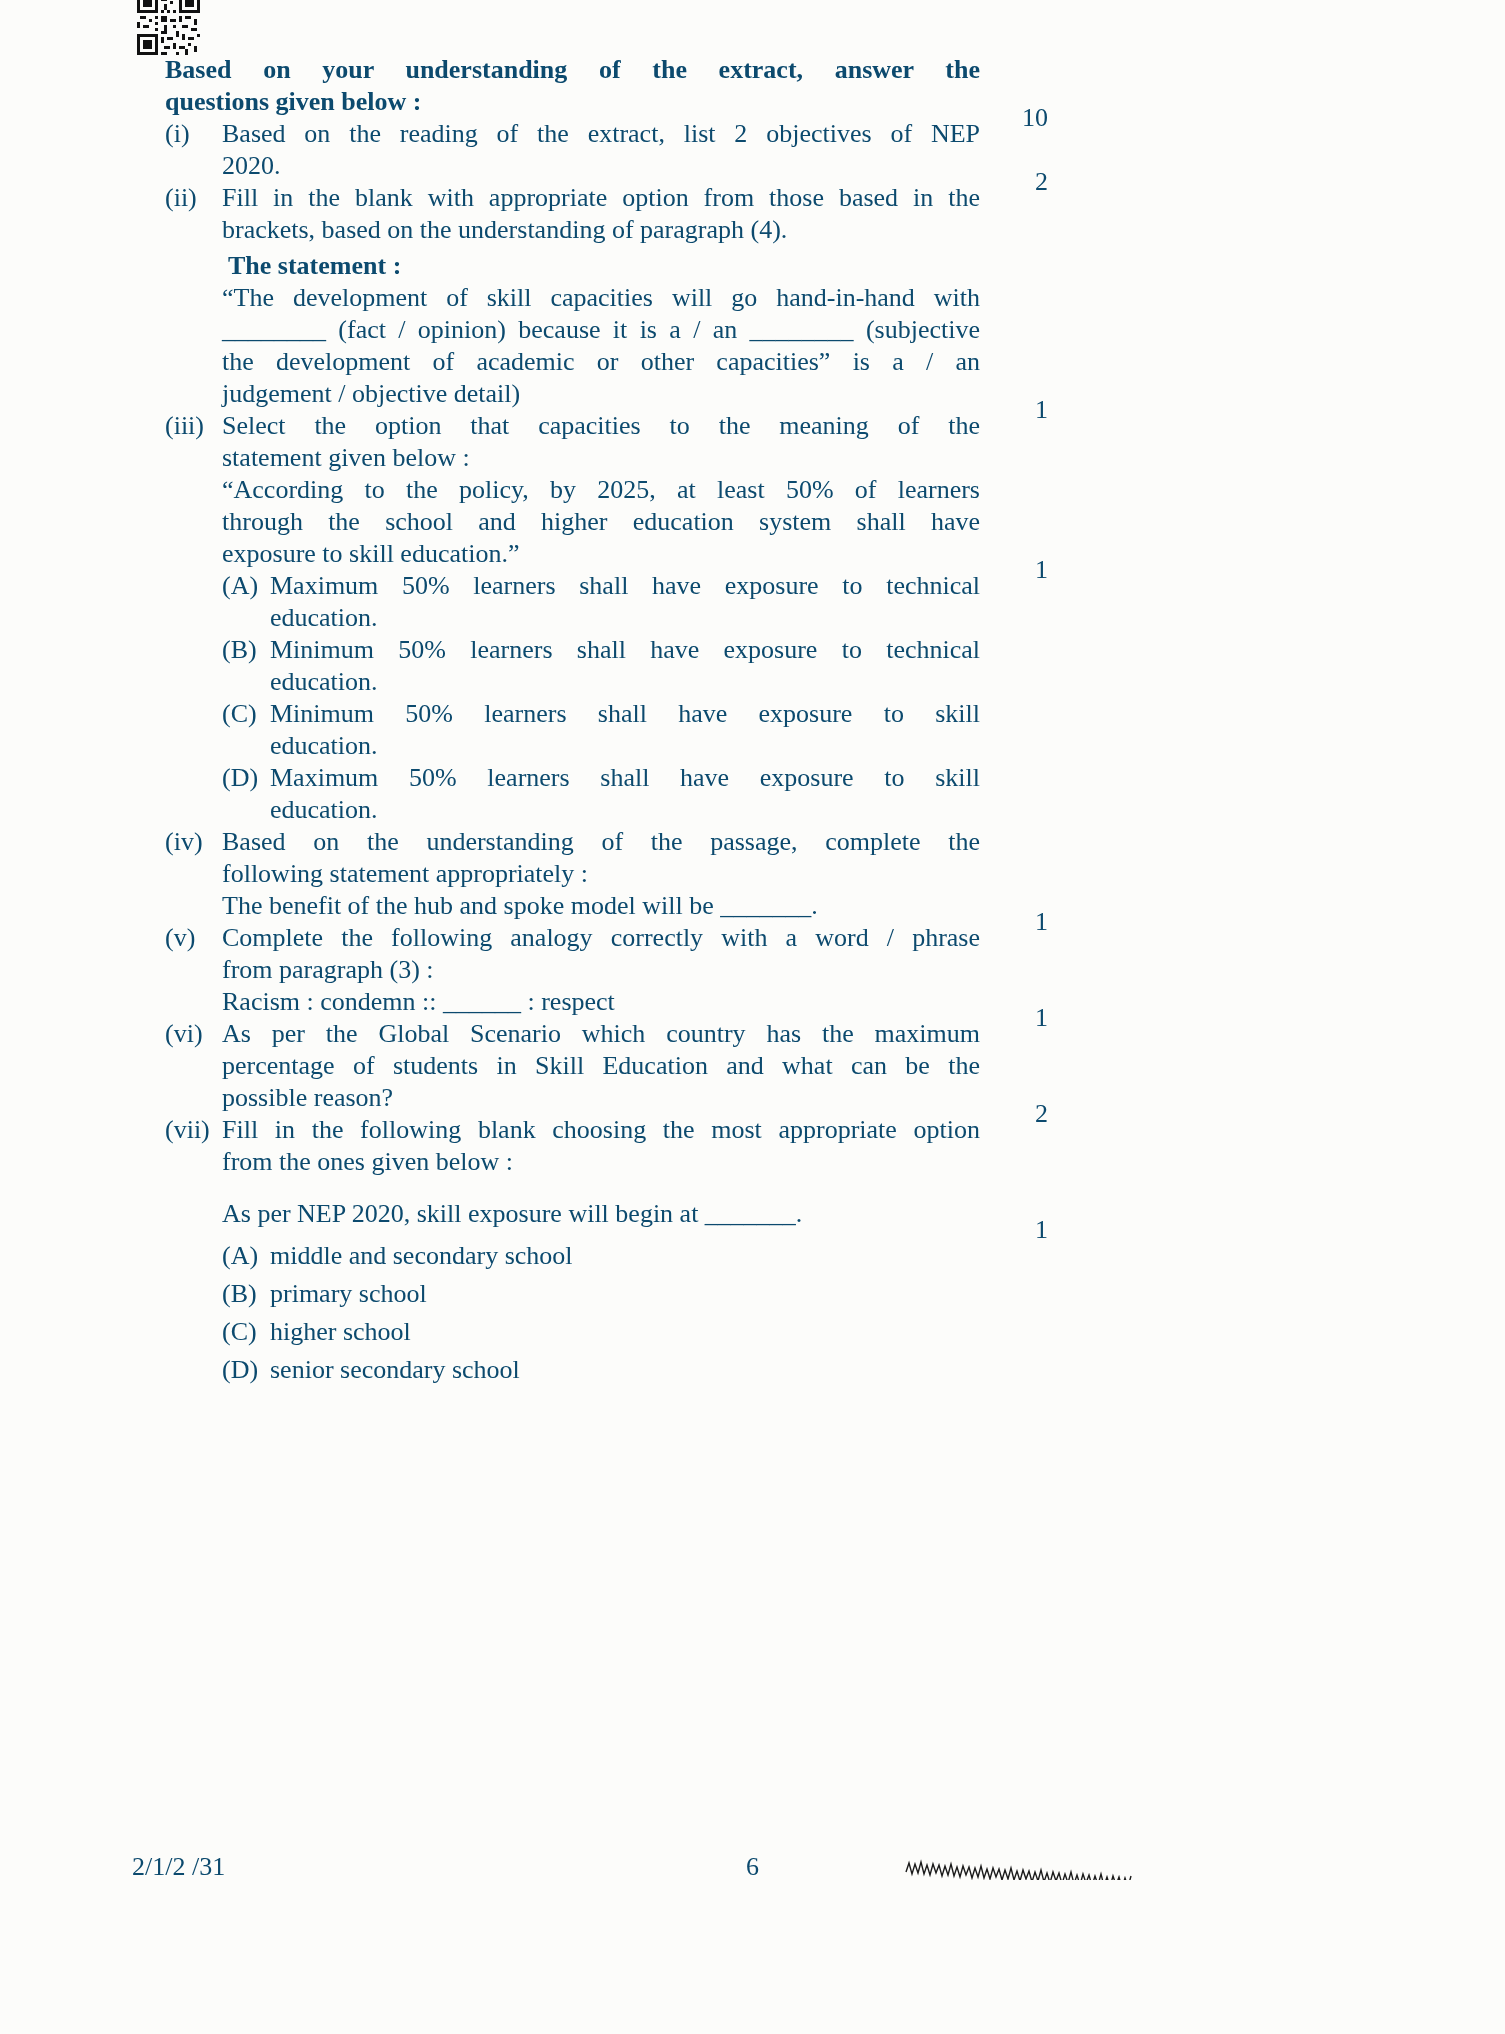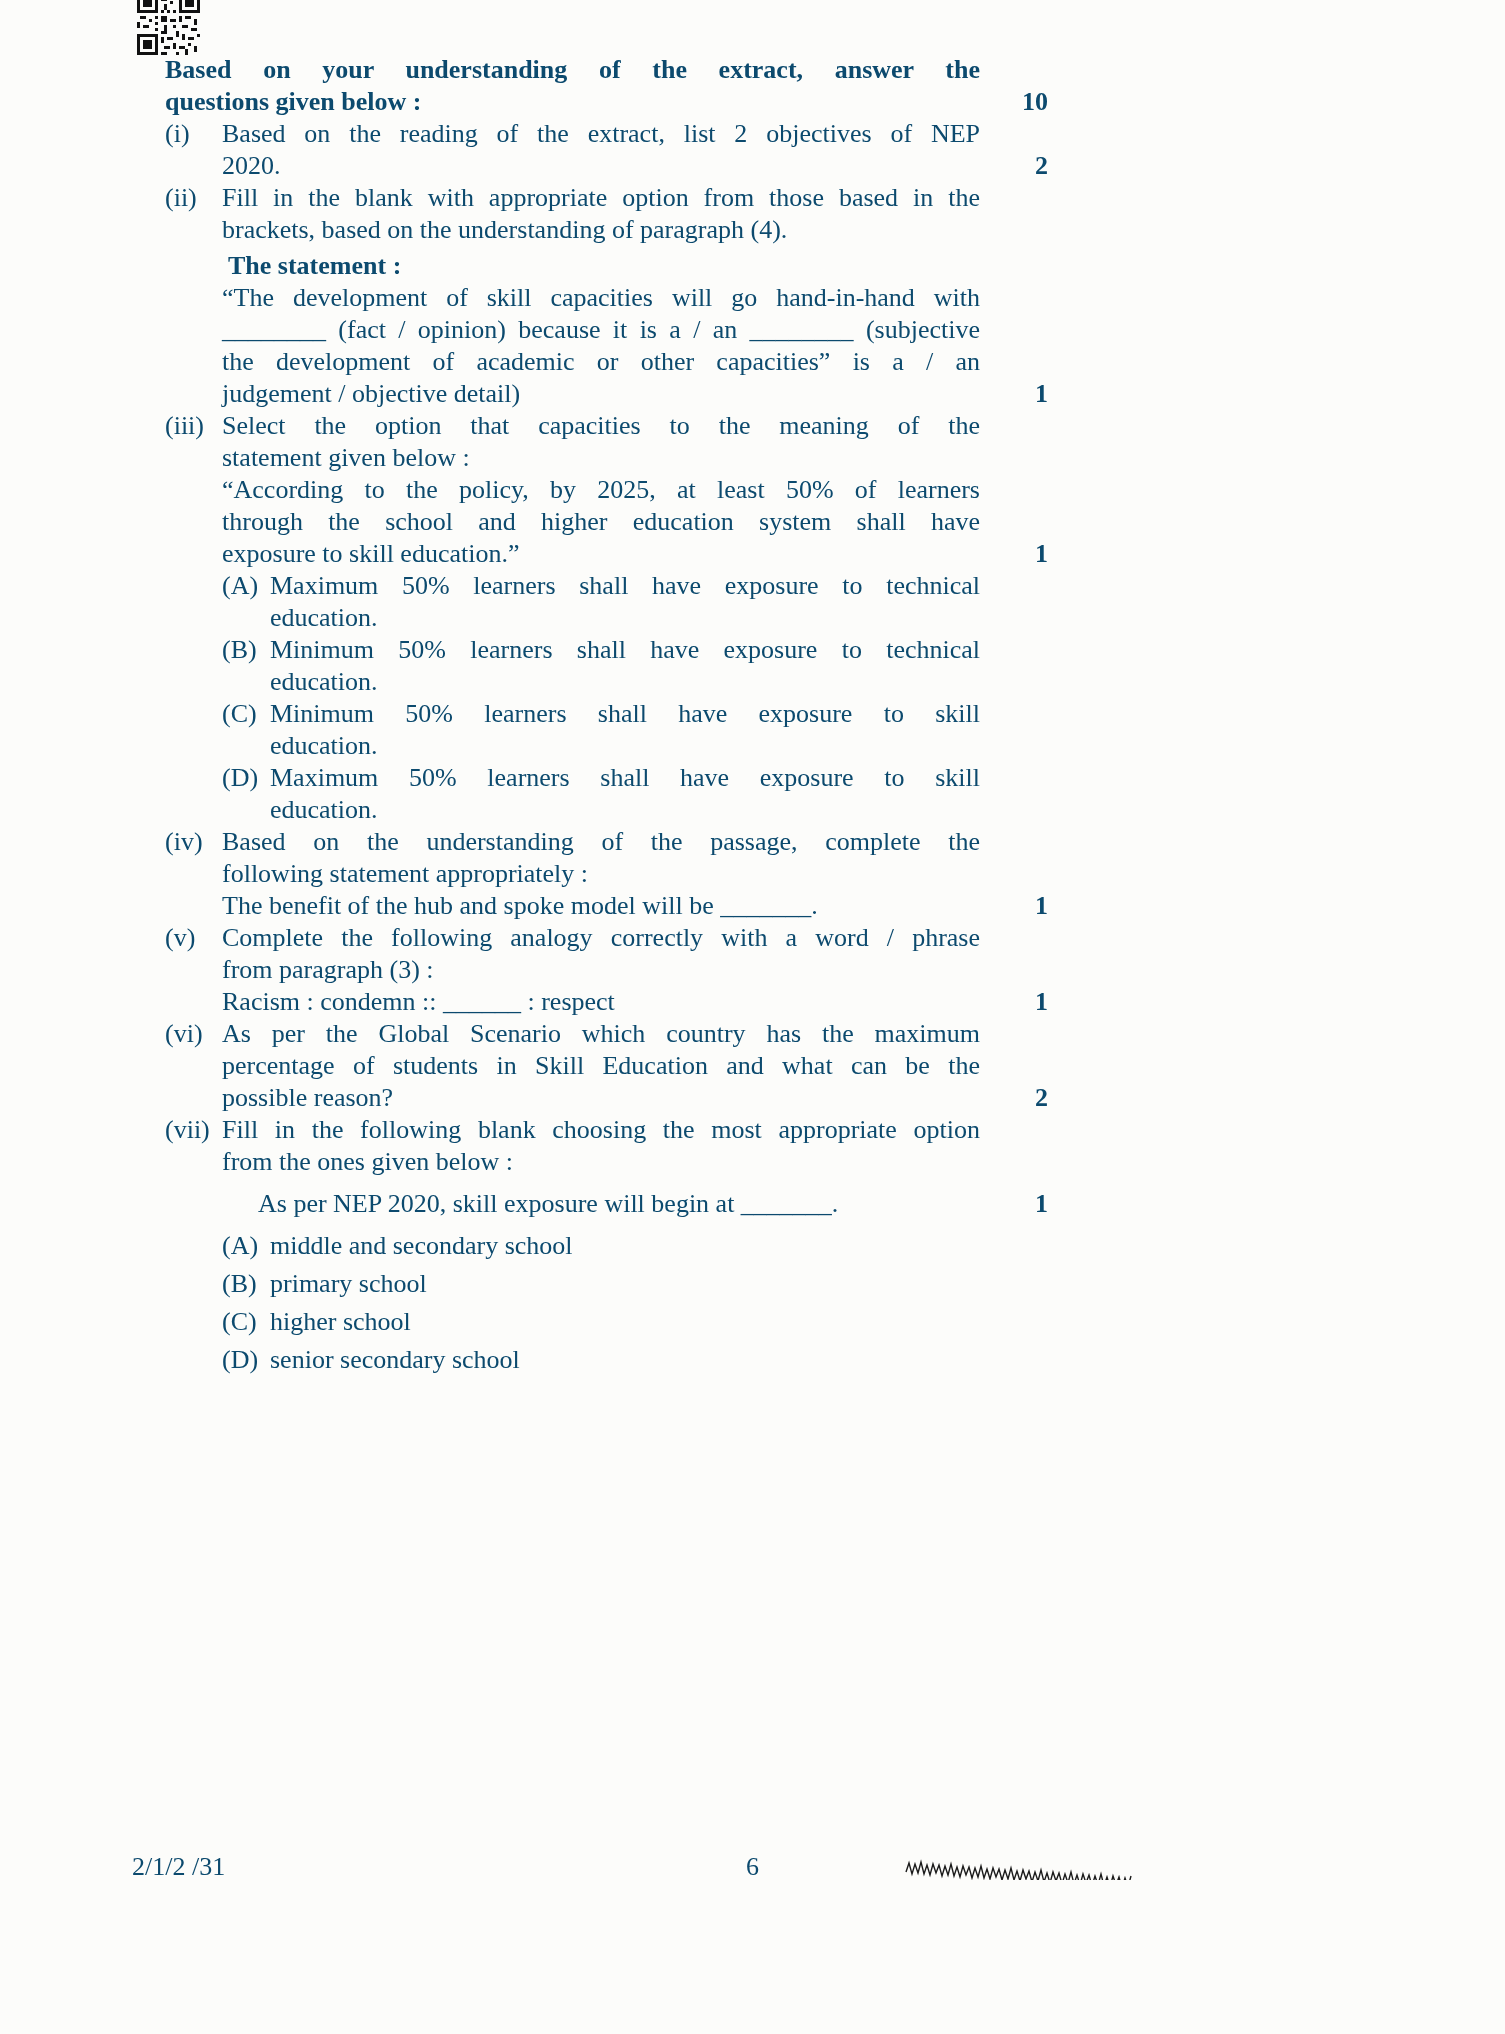--- a/index.html
+++ b/index.html
@@ -17,23 +17,23 @@
   }
   .line{position:relative;display:flex;height:32px;}
   .lbl{flex:0 0 57px;}
   .optlbl{flex:0 0 48px;}
   .txt{white-space:nowrap;}
   .w-intro{width:815px;}
   .w-body{width:758px;}
   .w-opt{width:710px;}
   .j{text-align:justify;text-align-last:justify;}
   .b{font-weight:700;}
-  .marks{position:absolute;right:0;top:0;font-weight:700;text-align:right;}
+  .marks{position:absolute;right:0;top:16px;font-weight:400;text-align:right;}
   .mt4{margin-top:4px;gap:6px;}
-  .mt8{margin-top:10px;gap:36px;}
+  .mt8{margin-top:20px;}
   .mt10{margin-top:10px;}
   .mt6{margin-top:6px;}
   .qr{position:absolute;left:137px;top:-8px;}
   .footer-code{position:absolute;left:132px;top:1852px;font-size:26px;text-align:center;}
   .footer-page{position:absolute;left:0;top:1852px;width:1505px;text-align:center;font-size:26px;}
   .squiggle{position:absolute;left:905px;top:1858px;}
 </style>
 </head>
 <body>
 

